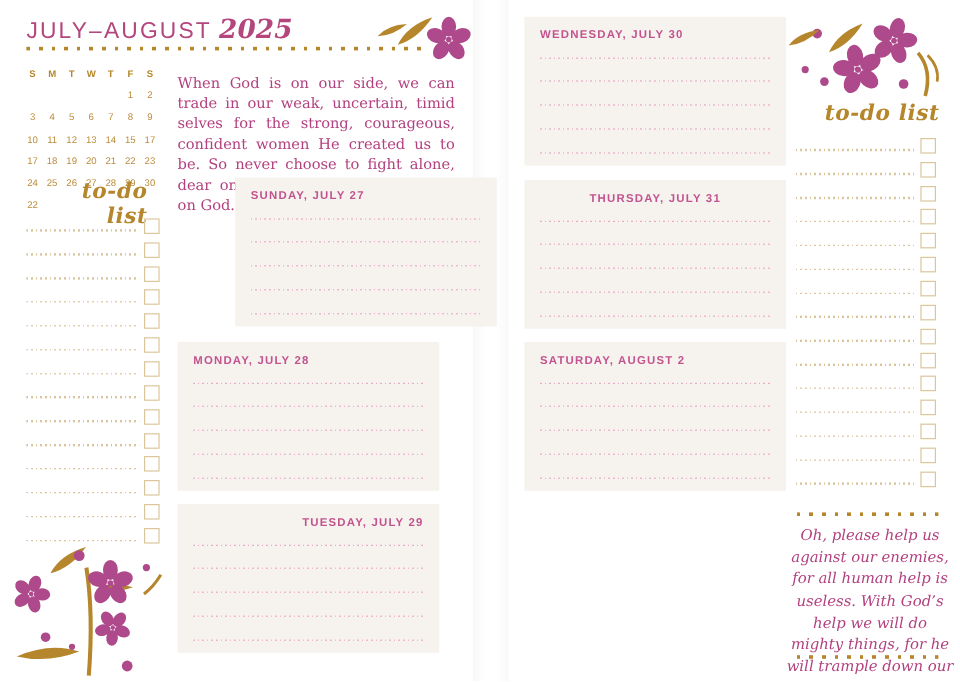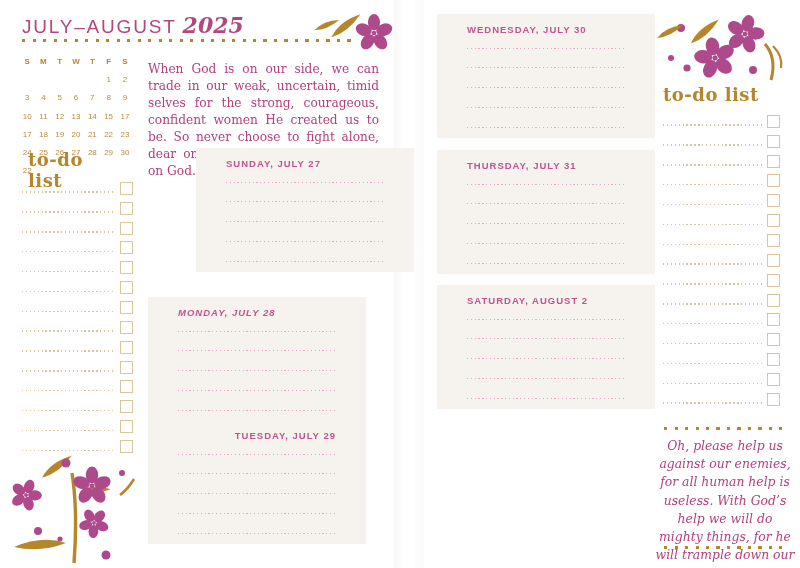--- a/index.html
+++ b/index.html
@@ -22,45 +22,45 @@
             color:#bd8c3c;font-size:8px;text-align:center;}
   .cal-cell{line-height:18.2px;}
   .cal-head{font-weight:bold;color:#b5862c;}
 
   
   #quote{position:absolute;left:148px;top:61px;width:231px;
          font-family:"DejaVu Serif",serif;font-size:12.2px;line-height:1.4;
          color:#b23f7e;text-align:justify;}
 
   
-  .todo-label{position:absolute;font-family:"DejaVu Serif",serif;font-weight:bold;
-              font-size:18px;color:#b5862c;text-align:left;letter-spacing:.5px;}
+  .todo-label{position:absolute;font-family:"DejaVu Serif",serif;font-style:italic;font-weight:bold;
+              font-size:18px;color:#b5862c;text-align:right;letter-spacing:.5px;}
   #todo-left-label{left:28px;top:149px;width:95px;}
   #todo-right-label{left:663px;top:84px;width:120px;}
   .todo-rows{position:absolute;}
   #todo-left-rows{left:22px;top:176px;width:111px;}
   #todo-right-rows{left:663px;top:109px;width:117px;}
   .todo-row{position:relative;height:19.87px;}
   .todo-line{position:absolute;left:0;bottom:3px;height:1.5px;
              background:repeating-linear-gradient(to right,#d9c49c 0 1.4px,rgba(0,0,0,0) 1.4px 3.9px);}
   #todo-left-rows .todo-line{width:94px;}
   #todo-right-rows .todo-line{width:100px;}
   .todo-box{position:absolute;right:0;bottom:1px;width:11px;height:11px;border:1.5px solid #dbc69b;background:transparent;}
 
   
   .day-col{position:absolute;top:0;width:218px;height:568px;}
   #left-days{left:148px;}
   #right-days{left:437px;}
   .day-block{position:absolute;left:0;width:218px;height:124px;background:#f6f3ef;
-             padding:11px 30px 0;box-sizing:border-box;}
+             padding:11px 13px 0;box-sizing:border-box;}
   #left-days .day-block:nth-of-type(1){top:148px;margin-left:48px;}
-  #left-days .day-block:nth-of-type(2){top:297px;font-style:italic;}
+  #left-days .day-block:nth-of-type(2){top:285px;}
   #left-days .day-block:nth-of-type(3){top:420px;text-align:right;}
   #right-days .day-block:nth-of-type(1){top:14px;}
-  #right-days .day-block:nth-of-type(2){top:150px;}
+  #right-days .day-block:nth-of-type(2){top:150px;text-align:center;}
   #right-days .day-block:nth-of-type(3){top:285px;}
   #right-days .day-block:nth-of-type(4){top:420px;}
   .day-header{margin:0;font-size:9.5px;font-weight:bold;letter-spacing:1px;color:#c2538e;line-height:10px;}
   .dotline{height:19.75px;
            background:repeating-linear-gradient(to right,#eba9c9 0 1.3px,rgba(0,0,0,0) 1.3px 3.8px) left bottom / 100% 1.4px no-repeat;}
   .dotline:nth-of-type(1){height:14px;}
 
   
   #verse-dots-top{left:664px;top:427px;width:118px;}
   #verse-dots-bottom{left:664px;top:546px;width:118px;}

